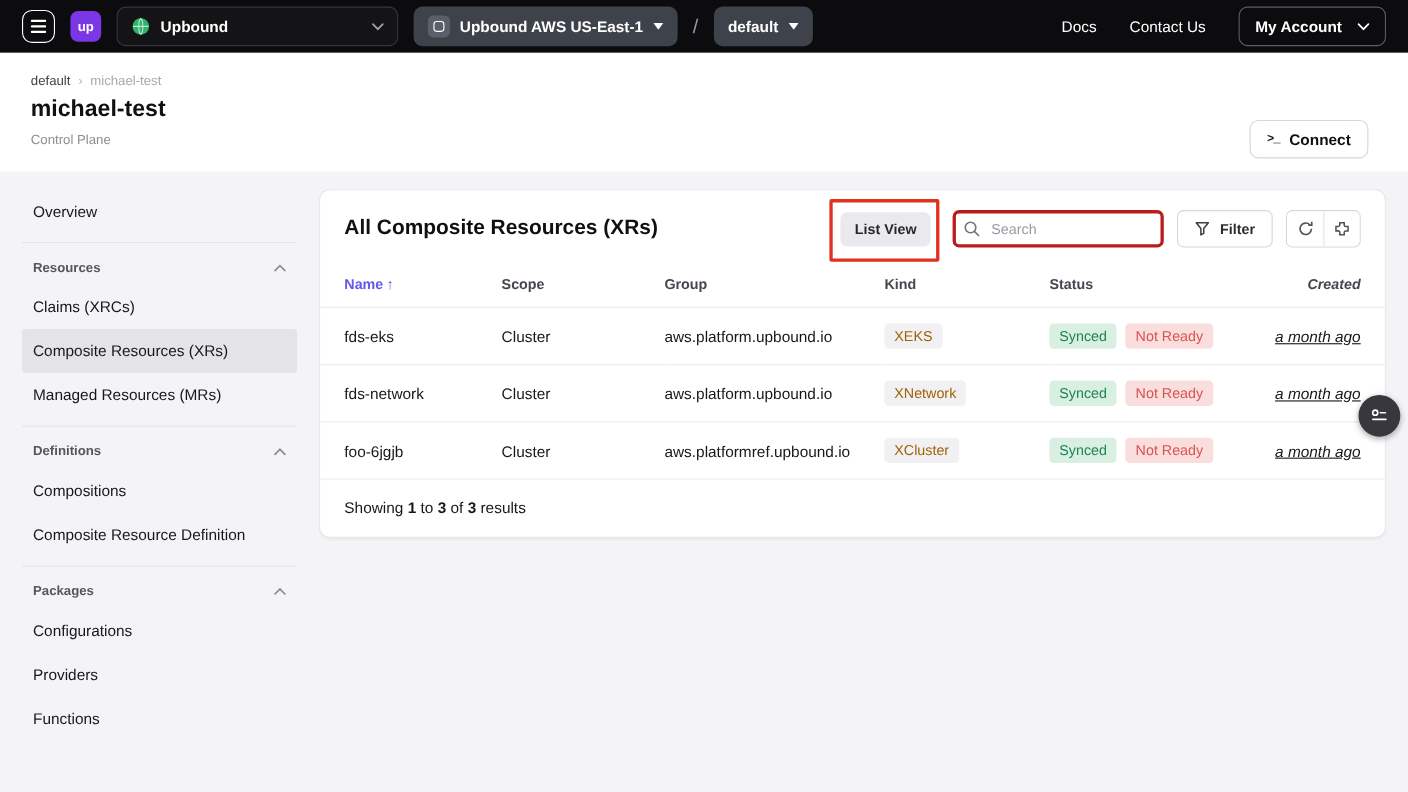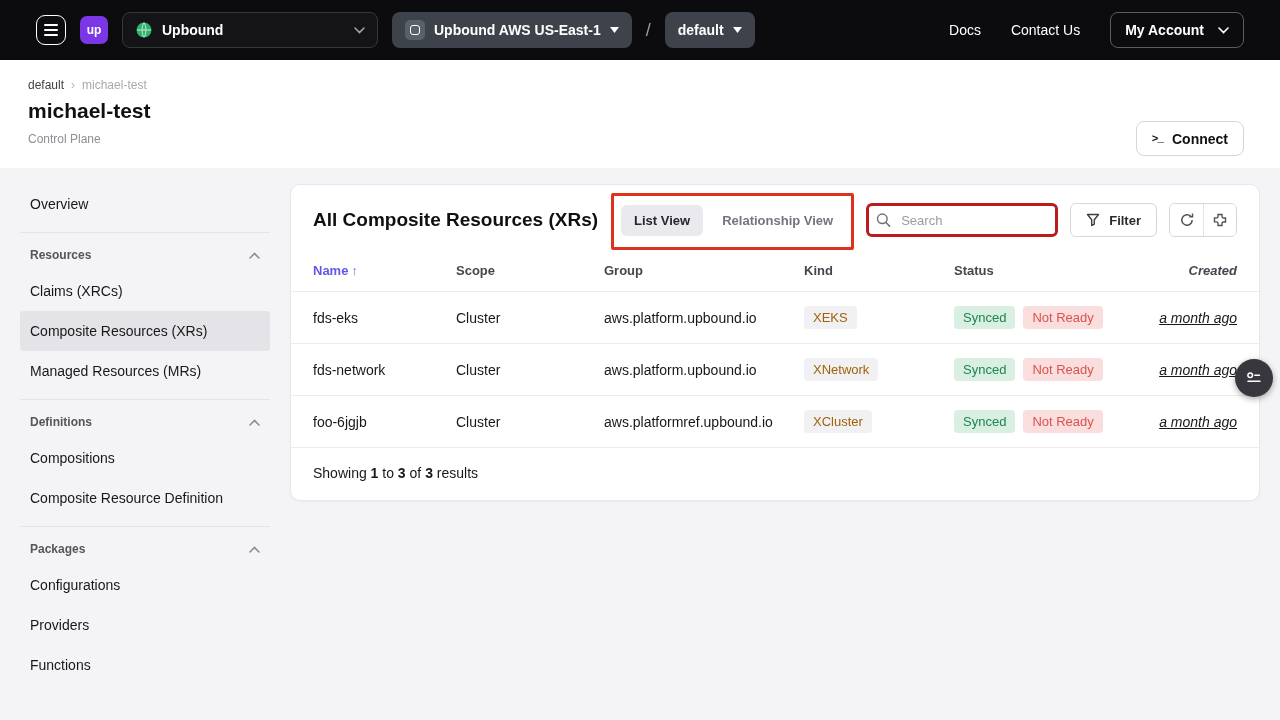--- a/index.html
+++ b/index.html
@@ -1,20 +1,20 @@
 <!DOCTYPE html>
 <html><head>
 <meta charset="utf-8">
 <style>
   * { box-sizing: border-box; margin: 0; padding: 0; }
   html,body { width:1280px; height:720px; overflow:hidden; }
   body { font-family:"Liberation Sans", sans-serif; background:#f4f4f6; color:#18181b; }
 
   
-  .topbar { height:60px; background:#0c0c0e; display:flex; align-items:center; padding:0 36px; gap:14px; }
+  .topbar { height:48px; background:#0c0c0e; display:flex; align-items:center; padding:0 20px; gap:14px; }
   .hamburger { width:30px; height:30px; border:1.6px solid #fff; border-radius:9px; display:flex; flex-direction:column; align-items:center; justify-content:center; gap:3px; cursor:pointer; background:transparent; }
   .hamburger span { width:14px; height:1.7px; background:#fff; border-radius:1px; }
   .logo { width:28px; height:28px; border-radius:7px; background:#7b36e6; color:#fff; font-weight:bold; font-size:12px; display:flex; align-items:center; justify-content:center; }
   .org-select { width:256px; height:36px; border:1px solid #36363d; border-radius:8px; background:#141417; display:flex; align-items:center; gap:9px; padding:0 12px; color:#fff; font-size:14px; font-weight:bold; cursor:pointer; }
   .org-select .chev { margin-left:auto; display:flex; }
   .pill { height:36px; border-radius:8px; background:#3e434b; display:flex; align-items:center; gap:9px; padding:0 13px; color:#fff; font-size:14px; font-weight:bold; cursor:pointer; }
   .cp-icon { width:20px; height:20px; border-radius:5px; background:#5a6069; display:flex; align-items:center; justify-content:center; }
   .cp-icon i { display:block; width:10px; height:10px; border:1.6px solid #fff; border-radius:3px; }
   .slash { color:#9a9aa2; font-size:18px; font-weight:normal; }
   .topnav { margin-left:auto; display:flex; align-items:center; gap:30px; }
@@ -196,21 +196,20 @@
     <div class="side-item">Functions</div>
   </div>
 
   <div class="card">
     <div class="card-toolbar">
       <div class="card-title">All Composite Resources (XRs)</div>
 
       <div class="view-toggle">
         <div class="annotation"></div>
         <button class="vt-btn active">List View</button>
-        <button class="vt-btn">Relationship View</button>
       </div>
 
       <div class="searchbox">
         <svg width="15" height="15" viewBox="0 0 15 15">
             <circle cx="6.3" cy="6.3" r="4.8" fill="none" stroke="#71717a" stroke-width="1.5"></circle>
             <path d="M10 10l3.6 3.6" stroke="#71717a" stroke-width="1.5" stroke-linecap="round"></path>
           </svg>
         <input type="text" placeholder="Search" style="">
       </div>
 

